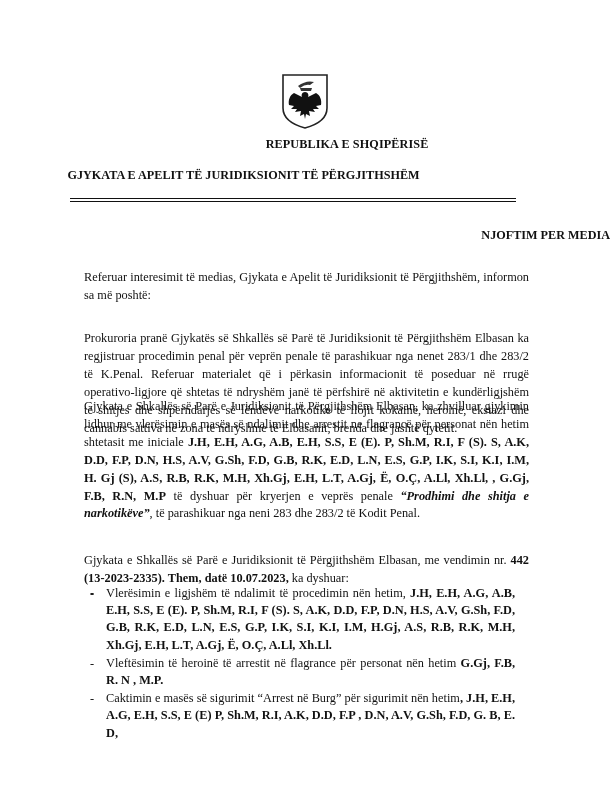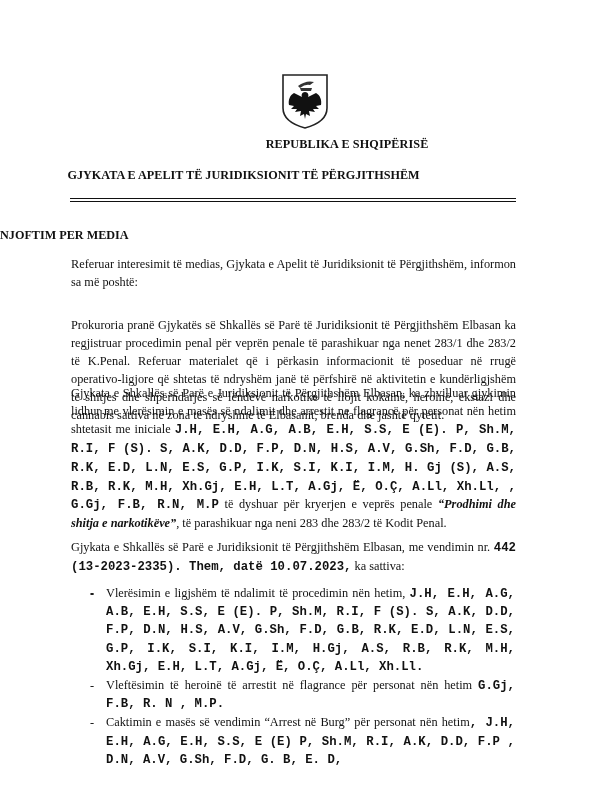--- a/index.html
+++ b/index.html
@@ -55,38 +55,38 @@
       height: 4px;
       border-top: 1.6px solid #111;
       border-bottom: 1.2px solid #111;
       box-sizing: border-box;
     }
     .notice-title {
       position: absolute;
       top: 228px;
       left: 0;
       width: 610px;
-      text-align: left;
+      text-align: right;
       font-weight: bold;
       font-size: 12.2px;
     }
     .para {
       position: absolute;
       left: 70px;
       width: 445px;
       font-size: 12.3px;
       line-height: 17.9px;
       text-align: justify;
-      margin: 1px;
+      margin: 14px;
     }
     .p1 { top: 255px; }
     .p2 { top: 316px; }
     .p3 { top: 384px; }
     .p4 { top: 538px; }
-    .para b, .item b { font-weight: bold; font-family: Liberation Mono, monospace; }
+    .para b, .item b { font-weight: bold; }
     .para i { font-style: italic; font-weight: bold; }
     .list {
       position: absolute;
       left: 70px;
       width: 445px;
       top: 584px;
       margin: 0;
       padding: 0;
       list-style: none;
       font-size: 12.3px;
@@ -126,30 +126,30 @@
   <div class="rule"></div>
 
   <div class="notice-title">NJOFTIM PER MEDIA</div>
 
   <p class="para p1">Referuar interesimit të medias, Gjykata e Apelit të Juridiksionit të Përgjithshëm, informon sa më poshtë:</p>
 
   <p class="para p2">Prokuroria pranë Gjykatës së Shkallës së Parë të Juridiksionit të Përgjithshëm Elbasan ka regjistruar procedimin penal për veprën penale të parashikuar nga nenet 283/1 dhe 283/2 të K.Penal. Referuar materialet që i përkasin informacionit të poseduar në rrugë operativo-ligjore që shtetas të ndryshëm janë të përfshirë në aktivitetin e kundërligjshëm të shitjes dhe shpërndarjes së lëndëvë narkotike të llojit kokainë, heroinë, ekstazi dhe cannabis sattiva në zona të ndryshme të Elbasanit, brenda dhe jashtë qytetit.</p>
 
   <p class="para p3"><span>Gjykata e Shkallës së Parë e Juridiksionit të Përgjithshëm Elbasan, ka zhvilluar gjykimin lidhur me vlerësimin e  masës  së  ndalimit dhe arrestit ne flagrancë për personat nën hetim shtetasit me iniciale </span><b>J.H, E.H, A.G, A.B, E.H, S.S, E (E). P, Sh.M, R.I, F (S). S, A.K, D.D, F.P, D.N, H.S, A.V, G.Sh, F.D, G.B, R.K, E.D, L.N, E.S, G.P, I.K, S.I, K.I, I.M, H. Gj (S), A.S, R.B, R.K, M.H, Xh.Gj, E.H, L.T, A.Gj, Ë, O.Ç, A.Ll, Xh.Ll, , G.Gj, F.B, R.N, M.P</b><span>  të dyshuar për kryerjen e veprës penale </span><i>“Prodhimi dhe shitja e narkotikëve”</i><span>, të parashikuar nga neni 283 dhe 283/2 të Kodit Penal.</span></p>
 
-  <p class="para p4"><span>Gjykata e Shkallës së Parë e Juridiksionit të Përgjithshëm Elbasan, me vendimin nr. </span><b>442 (13-2023-2335). Them, datë 10.07.2023,</b><span> ka sattiva:</span></p>
+  <p class="para p4"><span>Gjykata e Shkallës së Parë e Juridiksionit të Përgjithshëm Elbasan, me vendimin nr. </span><b>442 (13-2023-2335). Them, datë 10.07.2023,</b><span> ka dyshuar:</span></p>
 
   <ul class="list">
     <li class="item">
       <span class="dash">-</span>
     </li>
     <li class="item">
       <span class="dash">-</span><span>Vlerësimin e ligjshëm të ndalimit të procedimin nën hetim, </span><b>J.H, E.H, A.G,  A.B, E.H, S.S, E (E). P, Sh.M, R.I, F (S). S, A.K, D.D, F.P, D.N, H.S, A.V, G.Sh, F.D, G.B, R.K, E.D, L.N, E.S, G.P, I.K, S.I, K.I, I.M, H.Gj, A.S, R.B, R.K, M.H, Xh.Gj, E.H, L.T, A.Gj, Ë, O.Ç, A.Ll,  Xh.Ll.</b>
     </li>
     <li class="item">
       <span class="dash">-</span><span>Vleftësimin të heroinë të arrestit në flagrance  për personat nën hetim </span><b>G.Gj, F.B, R. N , M.P.</b>
     </li>
     <li class="item">
-      <span class="dash">-</span><span>Caktimin e masës së vendimin “Arrest në Burg” për personat nën hetim</span><b>, J.H, E.H, A.G,  E.H, S.S, E (E) P, Sh.M, R.I, A.K, D.D, F.P , D.N, A.V, G.Sh, F.D, G. B, E. D,</b>
+      <span class="dash">-</span><span>Caktimin e masës së sigurimit “Arrest në Burg” për sigurimit nën hetim</span><b>, J.H, E.H, A.G,  E.H, S.S, E (E) P, Sh.M, R.I, A.K, D.D, F.P , D.N, A.V, G.Sh, F.D, G. B, E. D,</b>
     </li>
   </ul>
 
 </div>
 
 </body></html>

